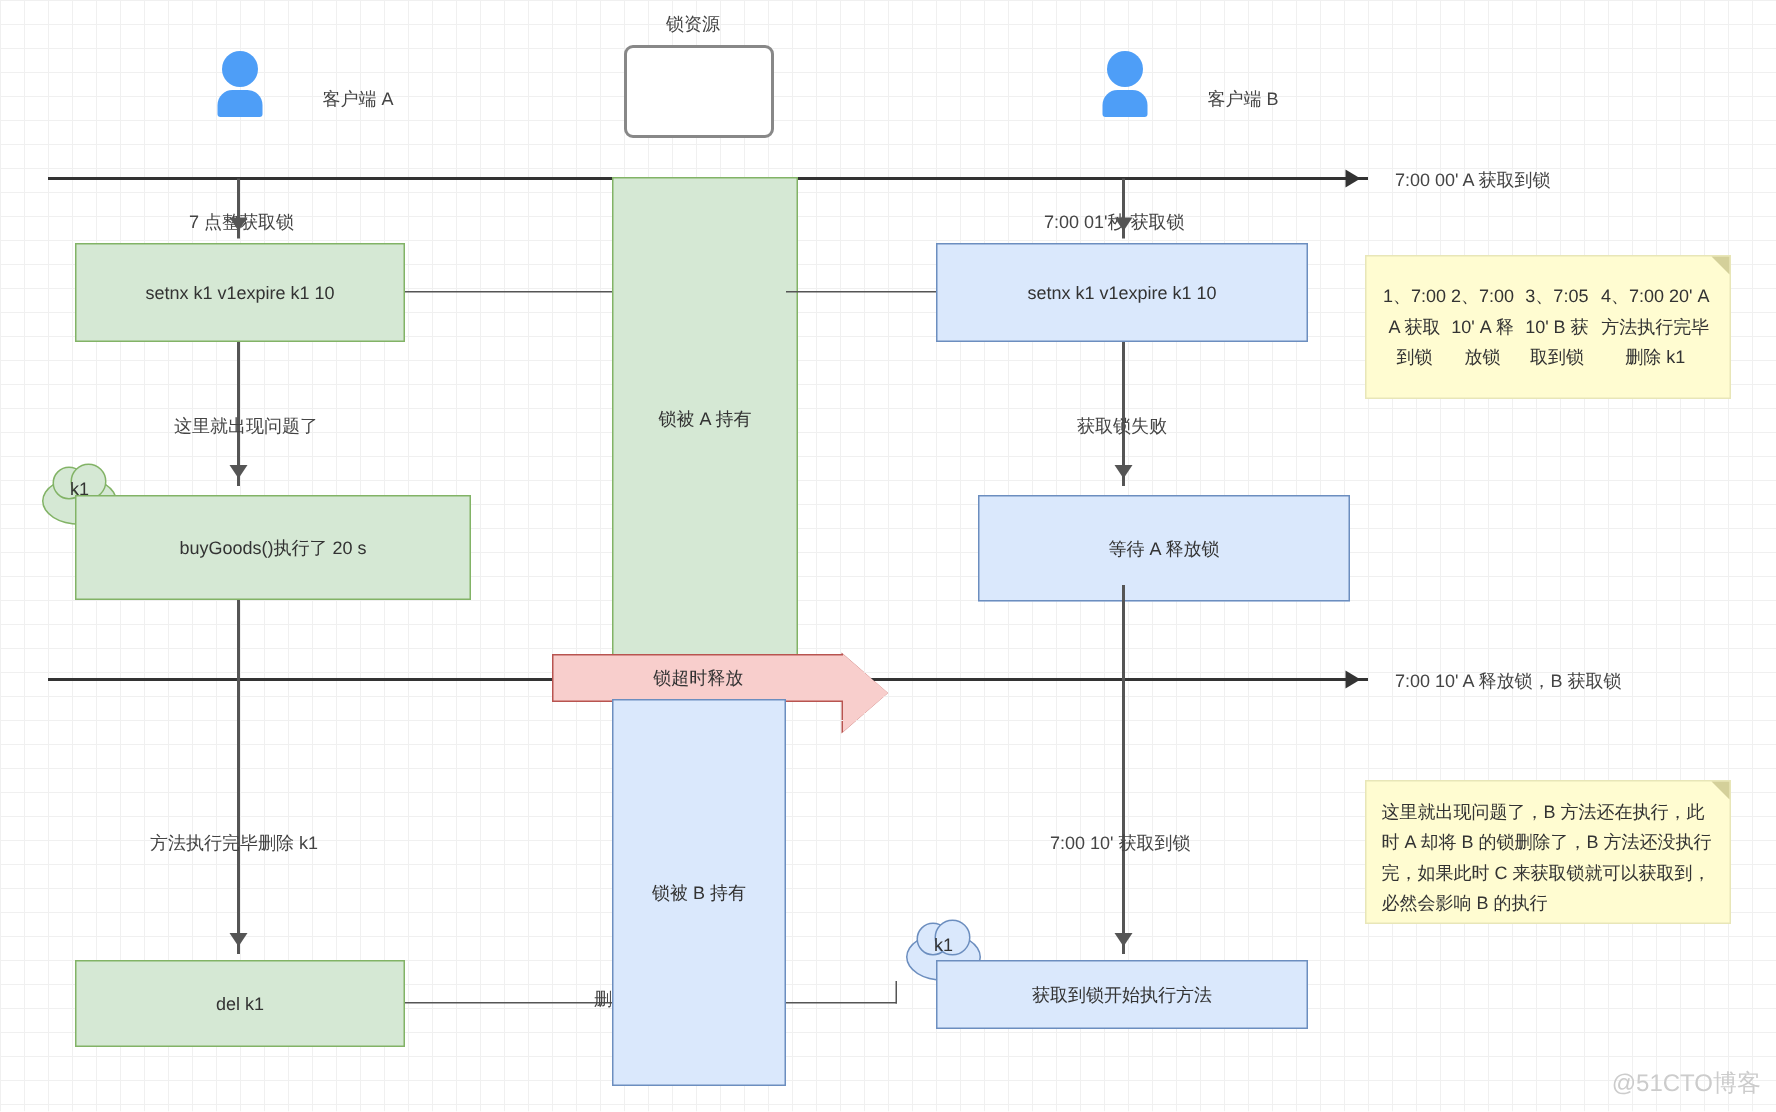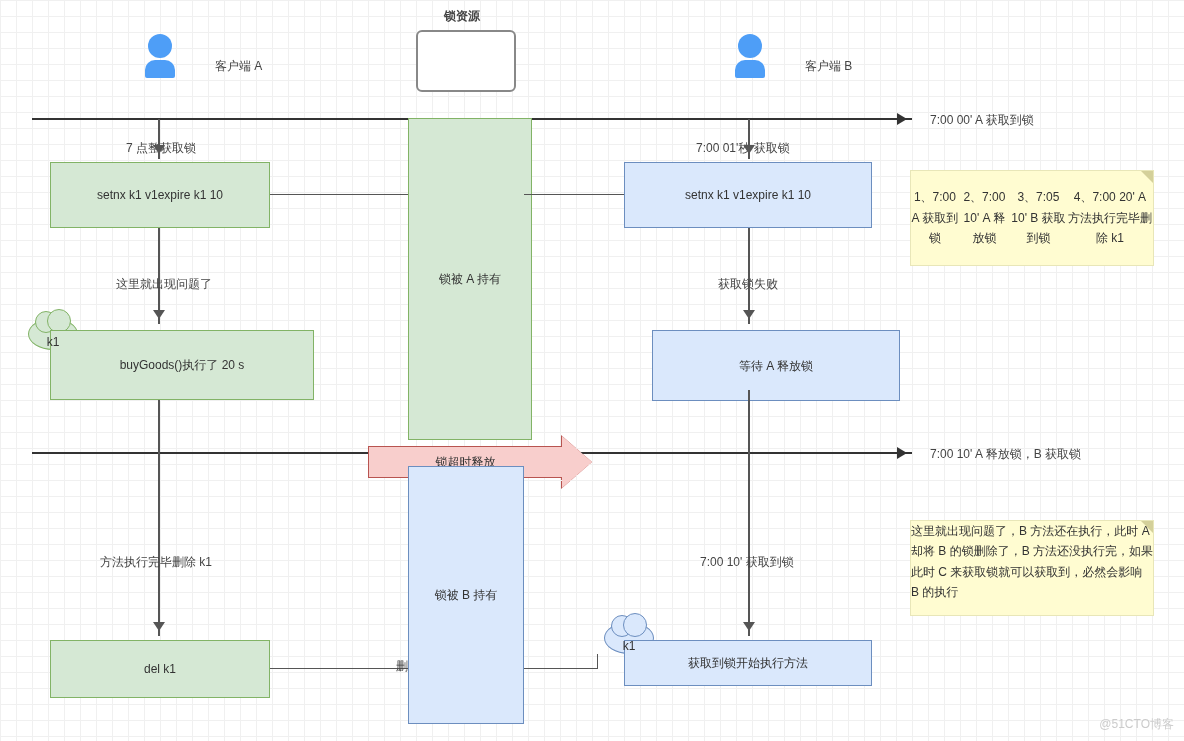--- a/index.html
+++ b/index.html
@@ -1,45 +1,45 @@
 <!DOCTYPE html>
 <html><head>
 <meta charset="utf-8">
 <style>
 *{box-sizing:border-box;margin:0;padding:0}
 body{font-family:Arial,"Microsoft YaHei",sans-serif;font-size:12px;color:#333;background:#fff;position:relative}
 .canvas{position:relative;width:1184px;height:741px;background-image:linear-gradient(#f0f0f0 1px,transparent 1px),linear-gradient(90deg,#f0f0f0 1px,transparent 1px);background-size:16px 16px}
 .box{position:absolute;display:flex;align-items:center;justify-content:center;text-align:center;flex-direction:row;line-height:1.5}
 .green{background:#d5e8d4;border:1px solid #82b366}
 .blue{background:#dae8fc;border:1px solid #6c8ebf}
-.yellow{background:#fffcd1;border:1px solid #e8e6b8;text-align:left;justify-content:flex-start;align-items:flex-start;line-height:1.7}
+.yellow{background:#fffcd1;border:1px solid #e8e6b8;padding:10px;text-align:left;justify-content:flex-start;align-items:flex-start;line-height:1.7}
 .yellow::after{content:"";position:absolute;top:0;right:0;border-style:solid;border-width:0 12px 12px 0;border-color:transparent #d4d09a transparent transparent}
 .white{background:#fff;border:2px solid #888;border-radius:6px}
-.title-red{color:#d00;font-weight:bold;font-size:14px}
+.title-red{color:#d00;font-weight:normal;font-size:14px}
 .label{position:absolute;font-size:12px;color:#444;white-space:nowrap}
 .actor{position:absolute;width:40px;height:50px}
 .actor .head{width:24px;height:24px;border-radius:50%;background:#4e9ef7;margin:0 auto}
 .actor .body{width:30px;height:18px;border-radius:10px 10px 2px 2px;background:#4e9ef7;margin:2px auto 0}
 .timeline{position:absolute;height:2px;background:#333;}
 .timeline::after{content:"";position:absolute;right:-1px;top:-5px;border:6px solid transparent;border-left:10px solid #333}
 .varrow{position:absolute;width:2px;background:#555}
 .varrow::after{content:"";position:absolute;left:-5px;bottom:-1px;border:6px solid transparent;border-top:9px solid #555}
-.cloud{position:absolute;width:50px;height:32px;background:#dae8fc;border:1px solid #6c8ebf;border-radius:50%;display:flex;align-items:flex-end;justify-content:center;font-size:12px}
+.cloud{position:absolute;width:50px;height:32px;background:#dae8fc;border:1px solid #6c8ebf;border-radius:50%;display:flex;align-items:flex-start;justify-content:center;font-size:12px}
 .cloud::before,.cloud::after{content:"";position:absolute;background:#dae8fc;border:1px solid #6c8ebf;border-radius:50%}
 .cloud::before{width:20px;height:20px;top:-8px;left:6px}
 .cloud::after{width:22px;height:22px;top:-10px;right:6px}
 .cloud span{position:relative;z-index:1}
 .cloud-green{background:#d5e8d4;border-color:#82b366}
 .cloud-green::before,.cloud-green::after{background:#d5e8d4;border-color:#82b366}
-.big-arrow{position:absolute;display:flex;align-items:center}
+.big-arrow{position:absolute;display:flex;}
 .big-arrow .shaft{height:32px;background:#f8cecc;border:1px solid #b85450;border-right:none;display:flex;align-items:center;justify-content:center;padding:0 10px}
 .big-arrow .head{width:0;height:0;border-top:26px solid transparent;border-bottom:26px solid transparent;border-left:30px solid #f8cecc;position:relative}
 .big-arrow .head::before{content:"";position:absolute;left:-31px;top:-27px;border-top:27px solid transparent;border-bottom:27px solid transparent;border-left:31px solid #b85450;z-index:-1}
 .conn{position:absolute;background:#555}
-.watermark{position:absolute;right:10px;bottom:8px;color:#ccc;font-size:12px}
+.watermark{position:absolute;right:10px;bottom:8px;color:#ccc;font-size:16px}
 </style>
 </head>
 <body>
 
 <div class="canvas">
 
   <div class="actor" style="left:140px;top:34px">
       <div class="head"></div>
       <div class="body"></div>
     </div>

